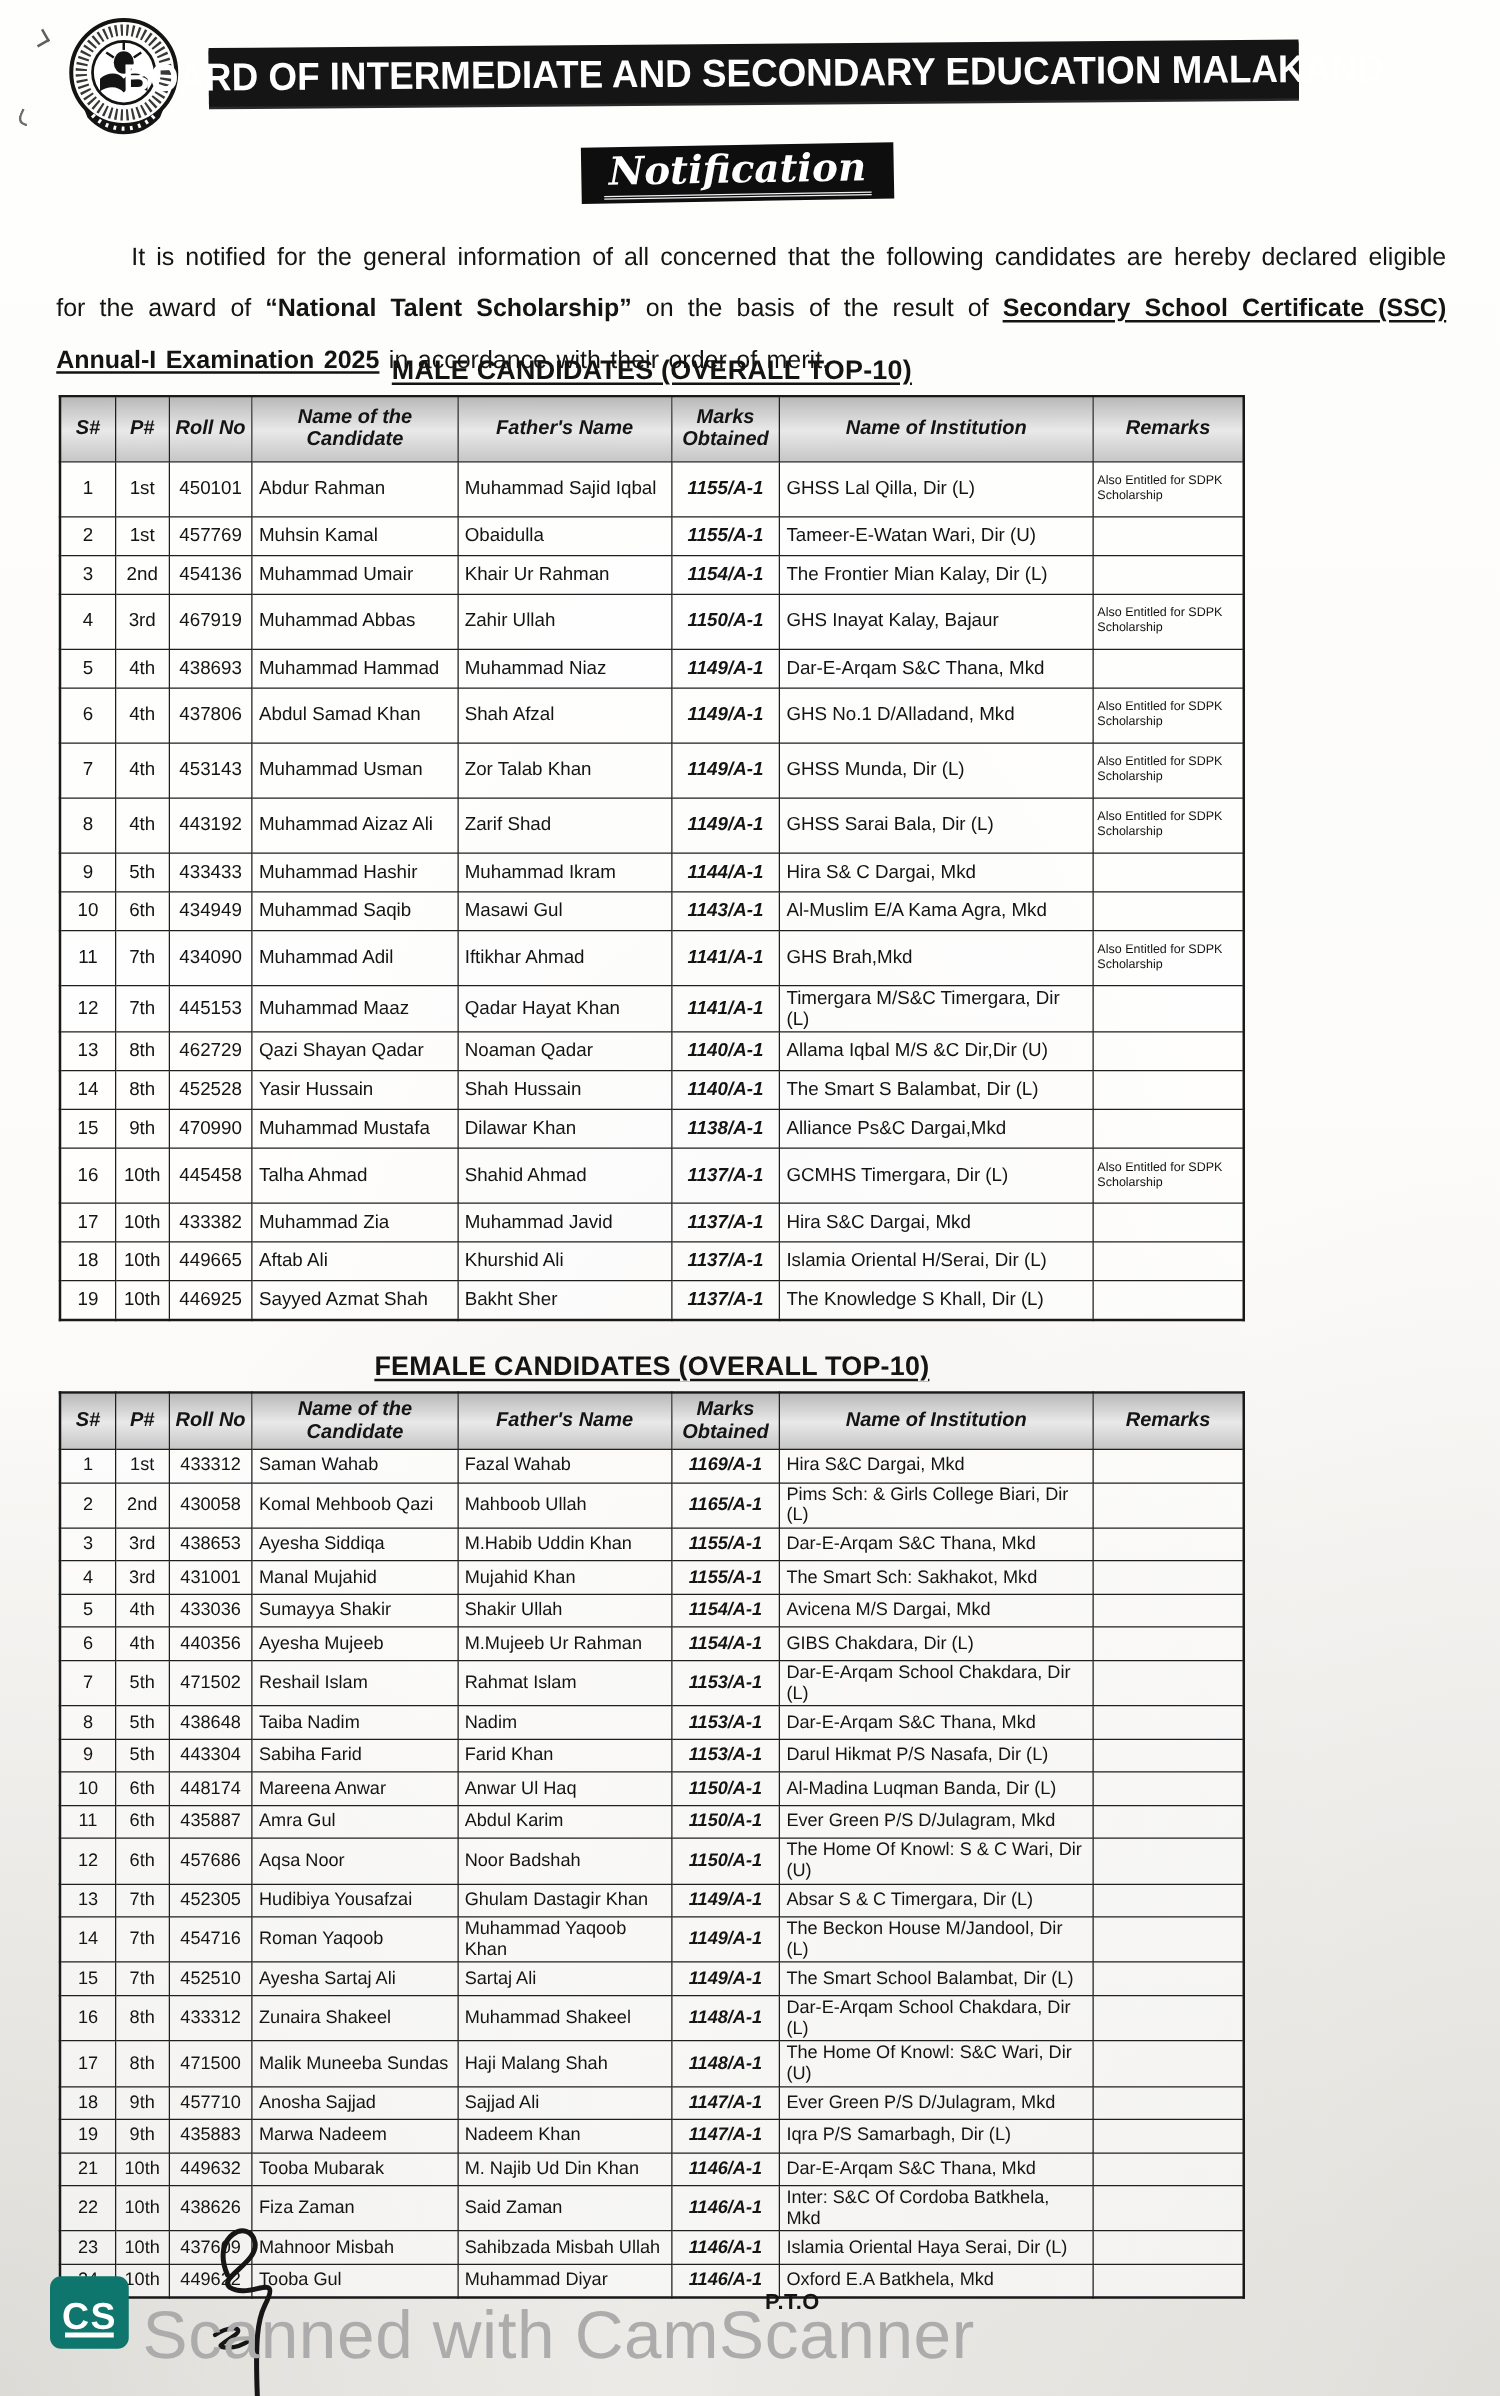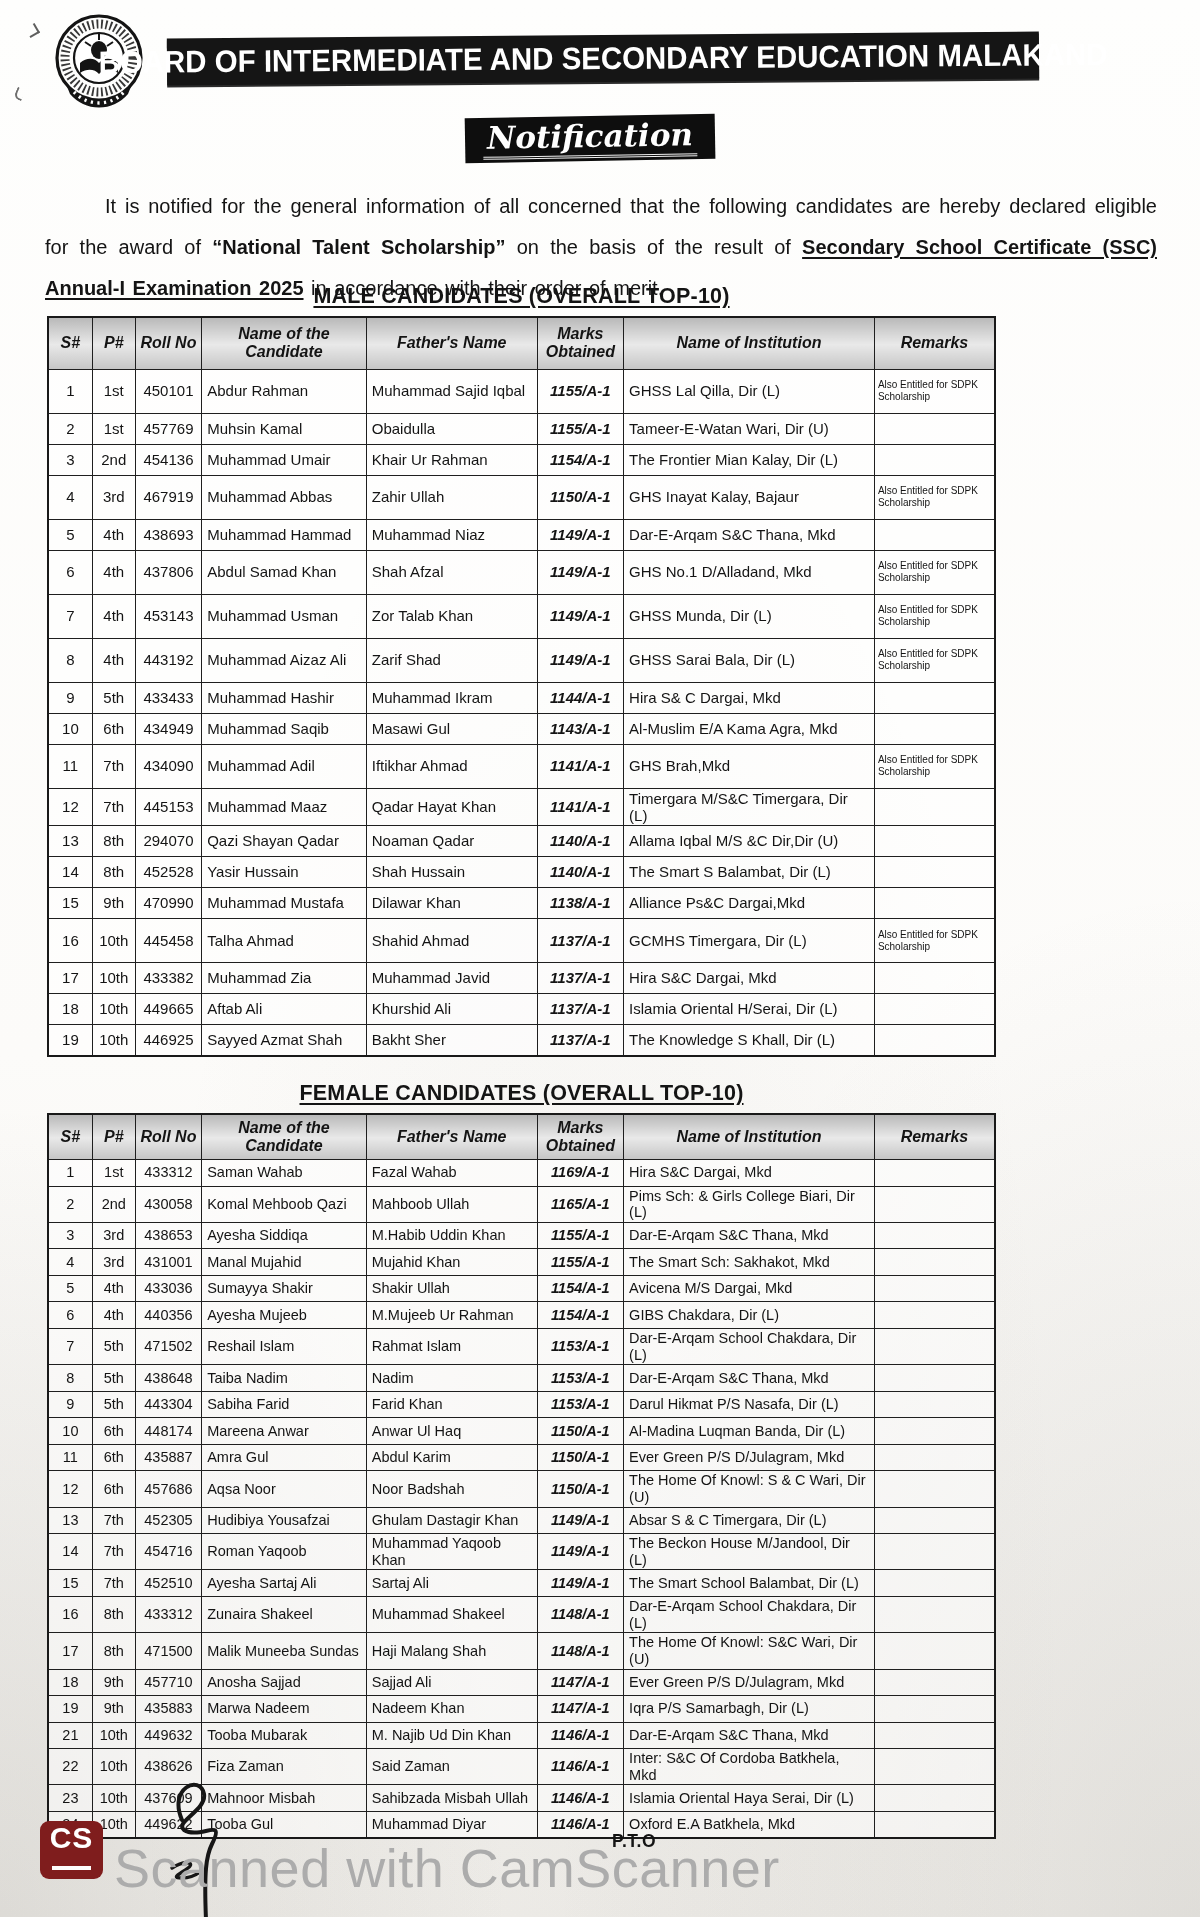--- a/index.html
+++ b/index.html
@@ -58,21 +58,21 @@
   #male-table tbody tr { height:31px; }
   #male-table tbody tr.has-remark { height:44px; }
   #female-table thead tr { height:46px; }
   #female-table tbody tr { height:26.5px; }
   #female-table td { font-size:14.5px; }
   
   .signature { position:absolute; left:138px; top:1772px; width:130px; height:150px; }
   .pto { position:absolute; left:612px; top:1831px; font-size:17.5px; font-weight:700;
     letter-spacing:0.5px; }
   .cs-badge { position:absolute; left:40px; top:1821px; width:63px; height:58px;
-    background:#7f1d1d; border-radius:9px; display:flex; align-items:flex-start;
+    background:#0f766e; border-radius:9px; display:flex; align-items:flex-end;
     justify-content:center; }
   .cs-badge::after { content:""; position:absolute; left:12px; bottom:9px; width:39px;
     height:4px; background:#fdfdfc; }
   .cs-badge span { color:#fff; font-weight:700; font-size:30px; letter-spacing:1px;
     margin-bottom:8px; }
   .wm-text { position:absolute; left:114px; top:1837px; font-size:54px; color:#acacac;
     letter-spacing:0.5px; white-space:nowrap; }
 </style>
 </head>
 <body>
@@ -237,21 +237,21 @@
           <td class="c2">445153</td>
           <td class="c3">Muhammad Maaz</td>
           <td class="c4">Qadar Hayat Khan</td>
           <td class="c5">1141/A-1</td>
           <td class="c6">Timergara M/S&amp;C Timergara, Dir (L)</td>
           <td class="c7"></td>
         </tr>
         <tr>
           <td class="c0">13</td>
           <td class="c1">8th</td>
-          <td class="c2">294070</td>
+          <td class="c2">462729</td>
           <td class="c3">Qazi Shayan Qadar</td>
           <td class="c4">Noaman Qadar</td>
           <td class="c5">1140/A-1</td>
           <td class="c6">Allama Iqbal M/S &amp;C Dir,Dir (U)</td>
           <td class="c7"></td>
         </tr>
         <tr>
           <td class="c0">14</td>
           <td class="c1">8th</td>
           <td class="c2">452528</td>

